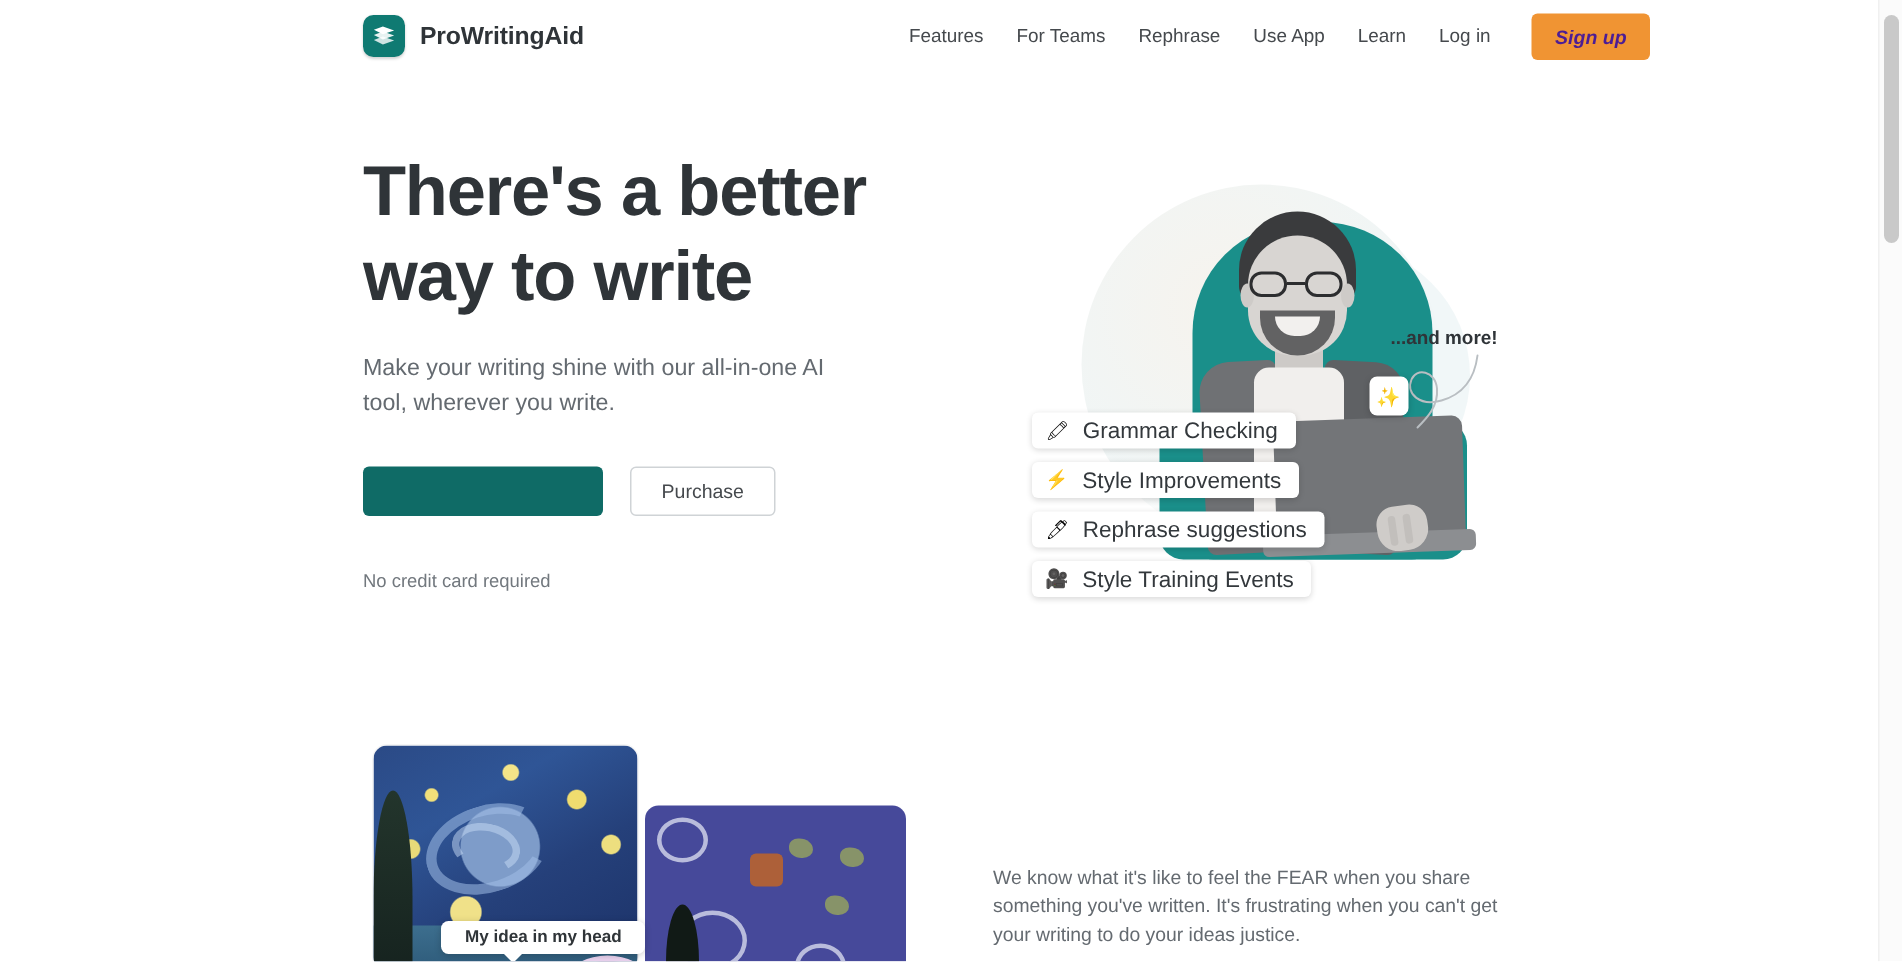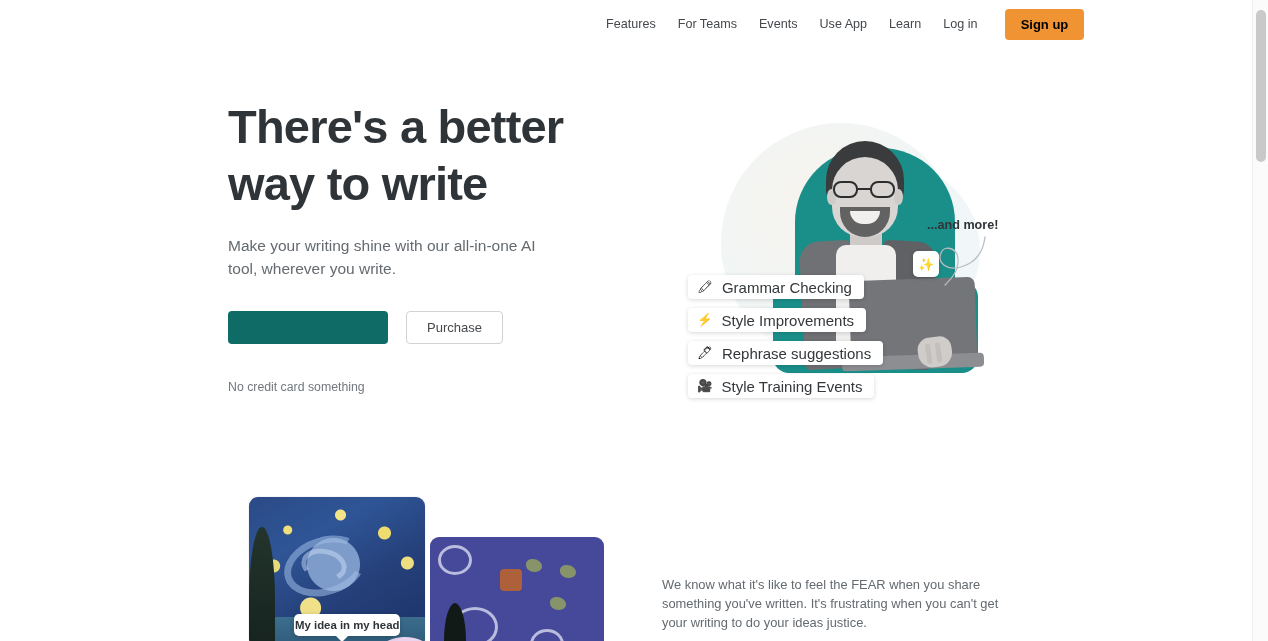--- a/index.html
+++ b/index.html
@@ -106,38 +106,39 @@
 
   a#signup-button {
     display: inline-flex;
     align-items: center;
     justify-content: center;
     height: 31px;
     padding: 0 16px;
     margin-left: 16px;
     border-radius: 4px;
     background: #f09433;
-    color: #000000;
+    color: #4c1d95;
     font-size: 13px;
     font-weight: 700;
     text-decoration: none;
     white-space: nowrap;
+    font-style: italic;
   }
 
   
   section#hero {
     position: absolute;
     left: 0; top: 48px;
     width: 1252px;
     height: 420px;
   }
 
   .hero-copy {
     position: absolute;
-    left: 228px;
+    left: 242px;
     top: 50px;
     width: 400px;
   }
 
   h1#hero-title {
     font-size: 47px;
     line-height: 57px;
     font-weight: 700;
     color: #2f3438;
     letter-spacing: -0.8px;
@@ -513,21 +514,21 @@
     background: #111a16;
     border-radius: 50% 50% 0 0 / 70% 70% 0 0;
   }
 
   .idea-caption {
     position: absolute;
     left: 45px;
     top: 117px;
     background: #fff;
     border-radius: 5px;
-    padding: 5px 1px;
+    padding: 5px 16px;
     font-size: 11.4px;
     font-weight: 700;
     color: #2f3438;
     box-shadow: 0 1px 5px rgba(0,0,0,.2);
     white-space: nowrap;
     z-index: 7;
   }
   .idea-caption::after {
     content: "";
     position: absolute;
@@ -572,25 +573,35 @@
 </style>
 </head>
 <body>
 
 <div id="page">
 
   <div id="viewport">
 
     <header id="site-header">
 
+      <a class="brand" href="#">
+        <span class="brand-mark">
+          <svg width="18" height="18" viewBox="0 0 24 24" aria-hidden="true">
+            <path d="M3 6.5 L11 3.5 L21 7 L11 10.5 Z" fill="#ffffff"></path>
+            <path d="M3 11 L11 8 L21 11.5 L11 15 Z" fill="#ffffff" opacity="0.9"></path>
+            <path d="M3 15.5 L11 12.5 L21 16 L11 19.5 Z" fill="#ffffff" opacity="0.8"></path>
+          </svg>
+        </span>
+        <span class="brand-name">ProWritingAid</span>
+      </a>
 
       <nav id="main-nav">
         <a class="nav-link" href="#">Features</a>
         <a class="nav-link" href="#">For Teams</a>
-        <a class="nav-link" href="#">Events</a>
+        <a class="nav-link" href="#">Rephrase</a>
         <a class="nav-link" href="#">Use App</a>
         <a class="nav-link" href="#">Learn</a>
         <a class="nav-link" href="#">Log in</a>
         <a id="signup-button" href="#">Sign up</a>
       </nav>
 
     </header>
 
     <section id="hero">
 
@@ -599,21 +610,21 @@
         <p id="hero-subtitle">Make your writing shine with our all-in-one AI tool, wherever you write.</p>
 
         <div class="hero-actions">
           <a id="get-started-button" href="#">
             <span id="get-started-label">Get started</span>
             <span id="get-started-note">— it's free</span>
           </a>
           <a id="purchase-button" href="#">Purchase</a>
         </div>
 
-        <p id="no-credit-note">No credit card something</p>
+        <p id="no-credit-note">No credit card required</p>
       </div>
 
       <div class="hero-art">
         <div class="art-blob"></div>
         <div class="art-blob2"></div>
 
         <div class="person-teal"></div>
 
         <div class="person">
           <div class="p-jacket-l"></div>

